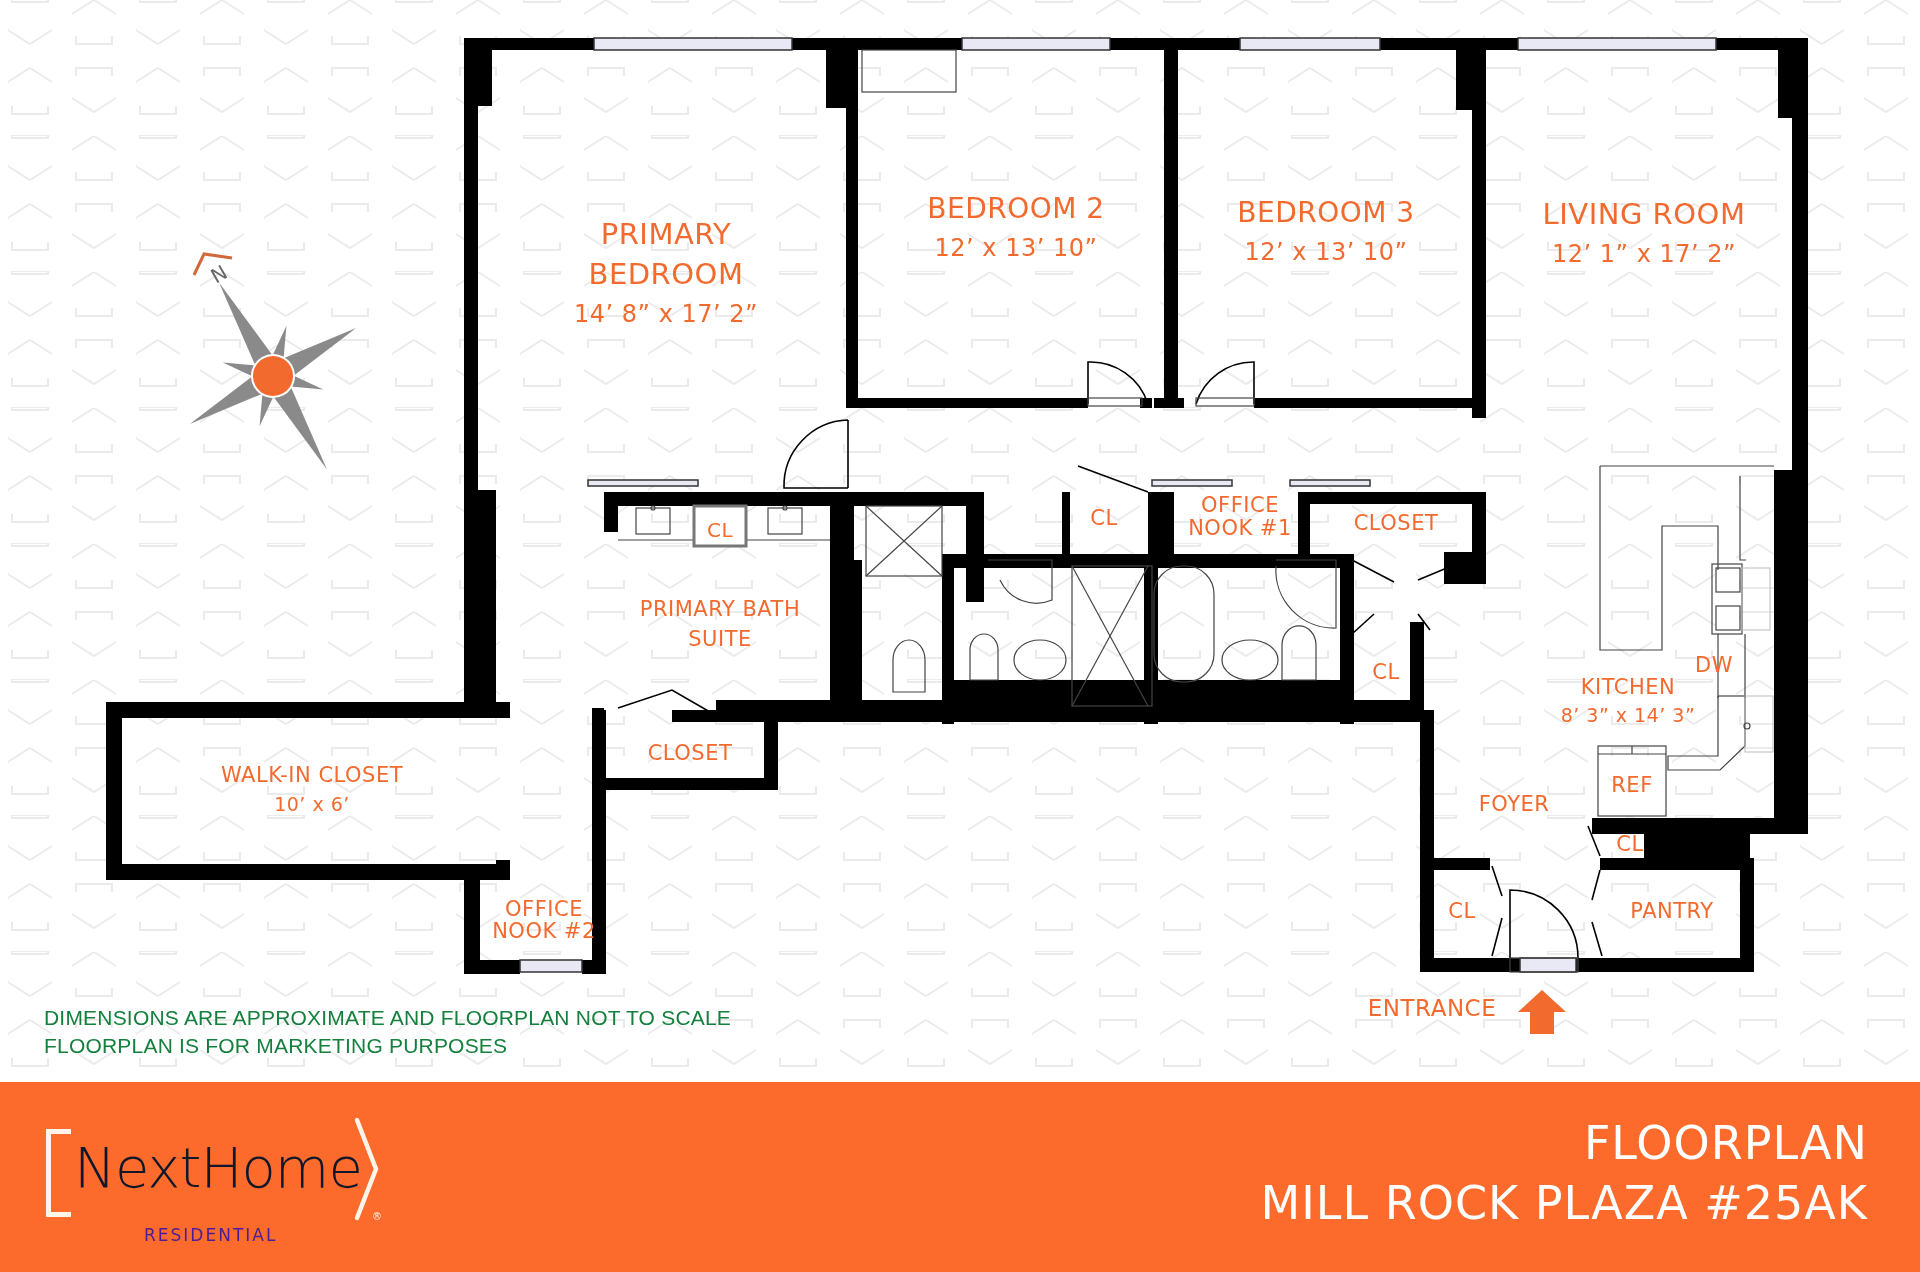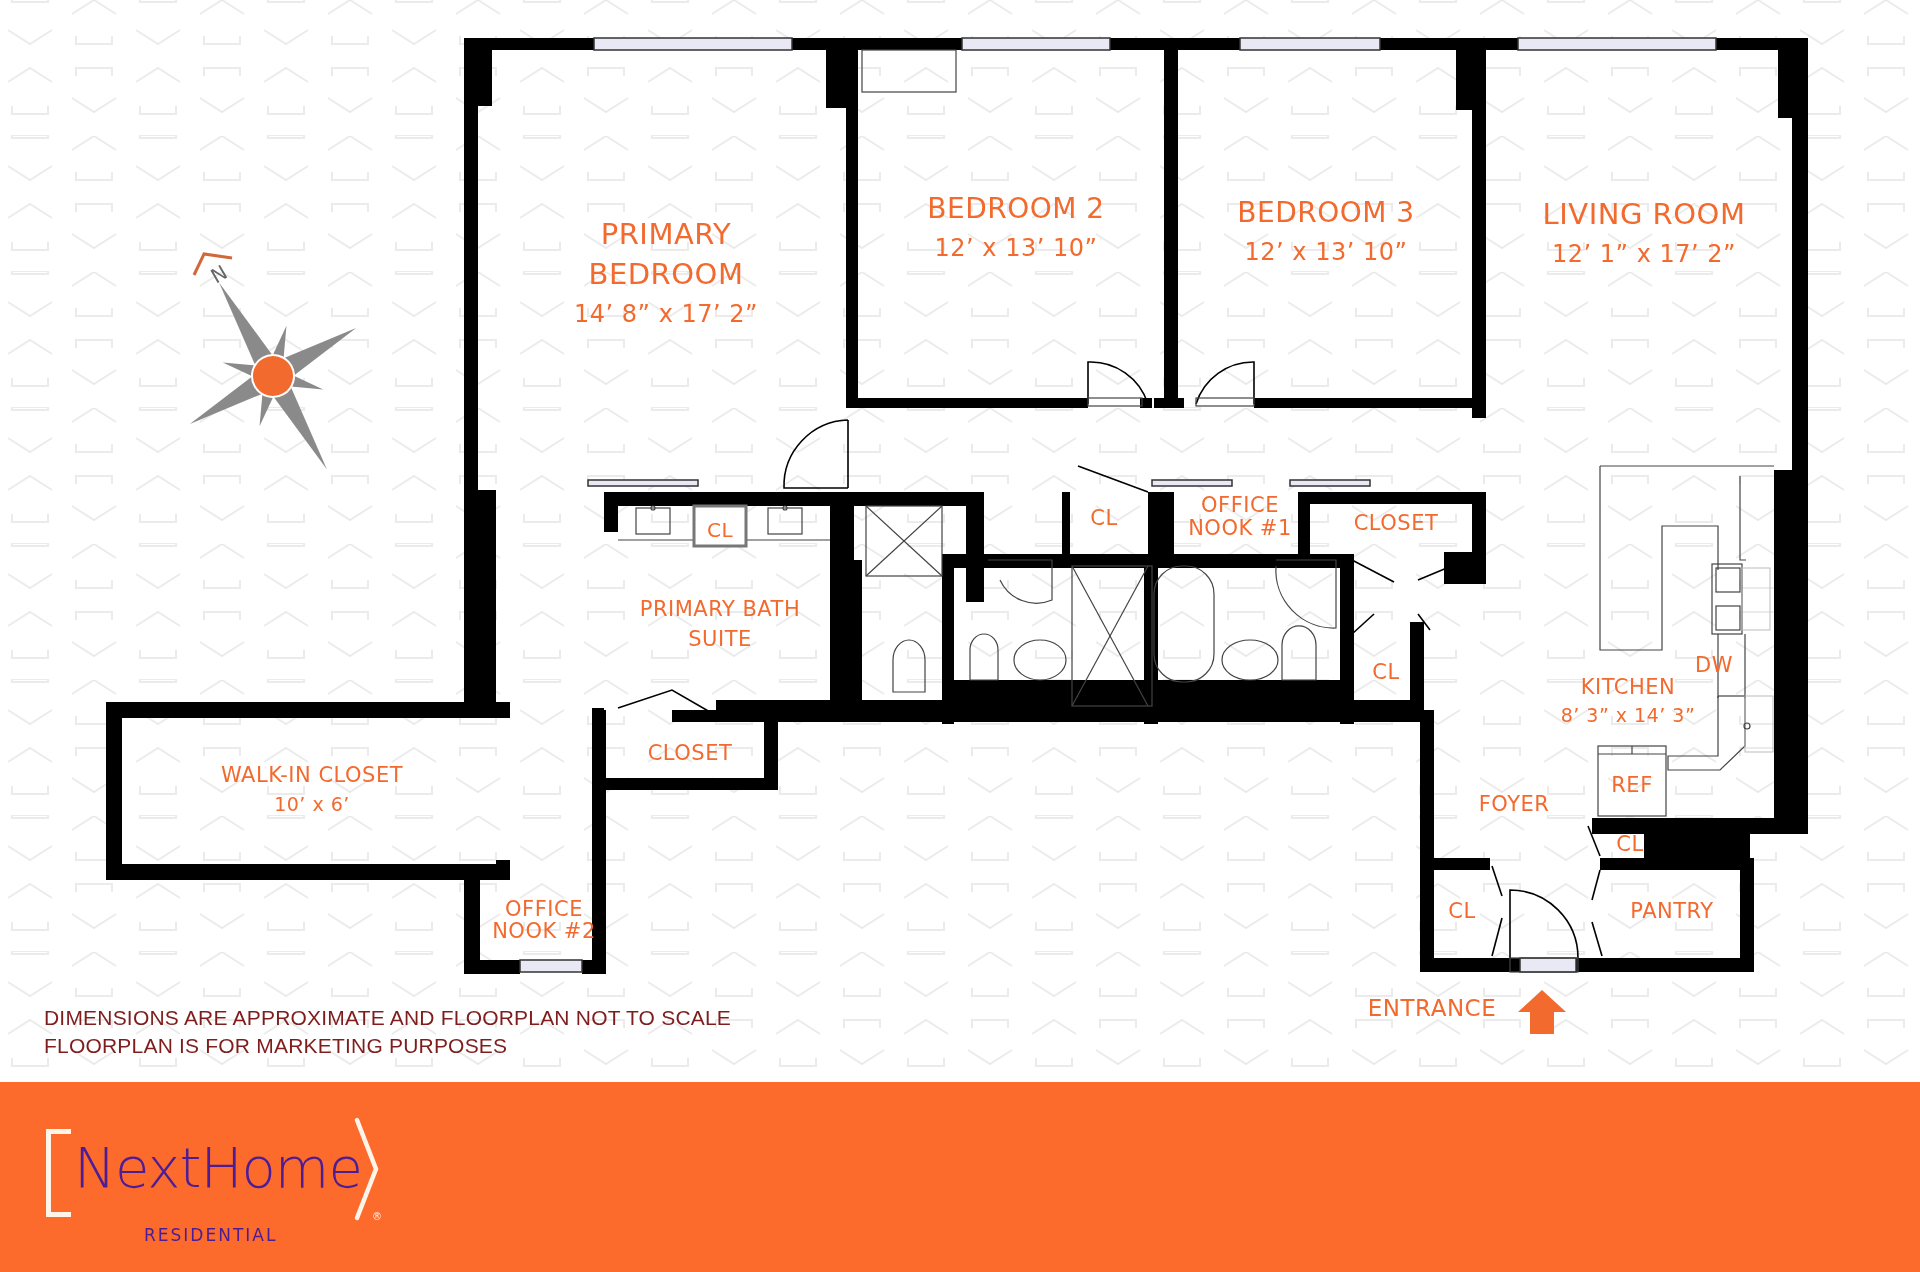--- a/index.html
+++ b/index.html
@@ -17,36 +17,36 @@
     fill:#f26a2e; font-family:"DejaVu Sans", "Liberation Sans", sans-serif;
     font-weight:500; text-anchor:middle; letter-spacing:0.5px;
   }
   .wall { fill:#000; }
   .line { fill:none; stroke:#000; stroke-width:1.6; }
   .thin { fill:none; stroke:#444; stroke-width:1.2; }
   .window { fill:#e9e8f5; stroke:#333; stroke-width:1.5; }
   .disclaimer {
     position:absolute; left:44px; top:1004px;
     font-family:"Liberation Sans", "DejaVu Sans", sans-serif;
-    font-size:21px; color:#7f1d1d; line-height:28px; letter-spacing:0.2px;
+    font-size:21px; color:#15803d; line-height:28px; letter-spacing:0.2px;
   }
   .footer {
     position:absolute; left:0; top:1082px; width:1920px; height:190px;
     background:#fd6b2c;
   }
   .logo {
     position:absolute; left:42px; top:33px; width:360px; height:140px;
   }
   .logo-bracket {
     position:absolute; left:4px; top:14px; width:20px; height:78px;
     border:5px solid #fff4ea; border-right:none;
   }
   .logo-text {
     position:absolute; left:32px; top:18px;
-    color:#4c1d95; font-family:"DejaVu Sans", "Liberation Sans", sans-serif;
+    color:#0f172a; font-family:"DejaVu Sans", "Liberation Sans", sans-serif;
     font-size:56px; font-weight:300; letter-spacing:-1px; line-height:70px;
   }
   .logo-chevron { position:absolute; left:312px; top:2px; }
   .logo-reg {
     position:absolute; left:330px; top:96px; color:#fff4ea; font-size:10px;
   }
   .logo-sub {
     position:absolute; left:102px; top:110px; color:#4c1d95;
     font-family:"DejaVu Sans", "Liberation Sans", sans-serif;
     font-size:17px; letter-spacing:2px;
@@ -321,13 +321,17 @@
 <div class="footer">
   <div class="logo">
     <div class="logo-bracket"></div>
     <div class="logo-text">NextHome</div>
     <svg class="logo-chevron" width="26" height="104" viewBox="0 0 26 104">
       <polyline points="3,3 22,52 3,101" fill="none" stroke="#fff4ea" stroke-width="4.5" stroke-linecap="round"></polyline>
     </svg>
     <div class="logo-reg">®</div>
     <div class="logo-sub">RESIDENTIAL</div>
   </div>
+  <div class="title-block">
+    <div class="title-line1">FLOORPLAN</div>
+    <div class="title-line2">MILL ROCK PLAZA #25AK</div>
+  </div>
 </div>
 
 </body></html>

